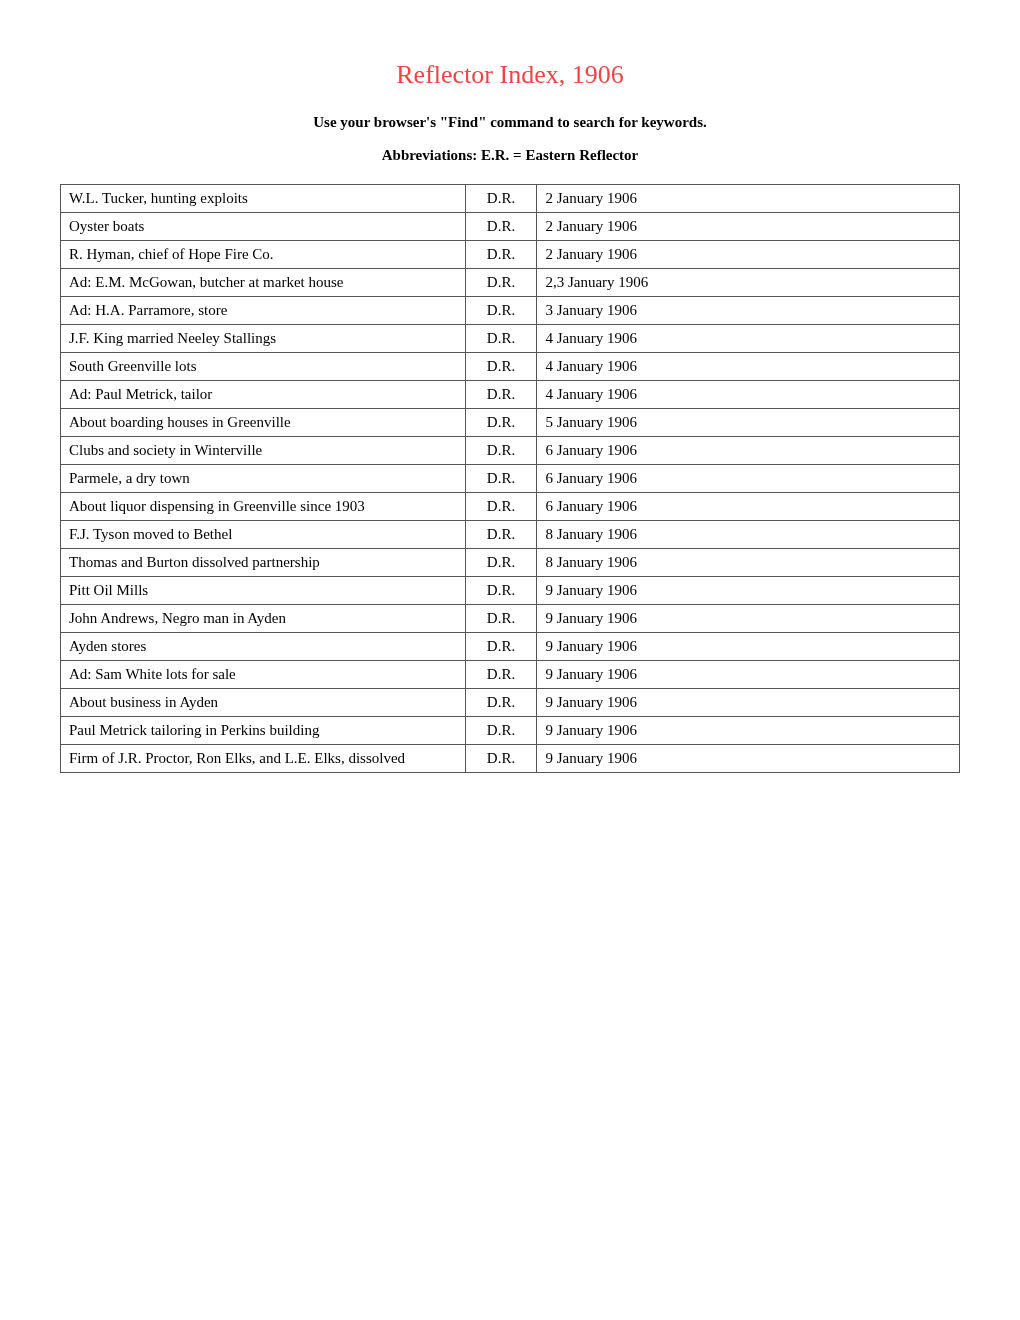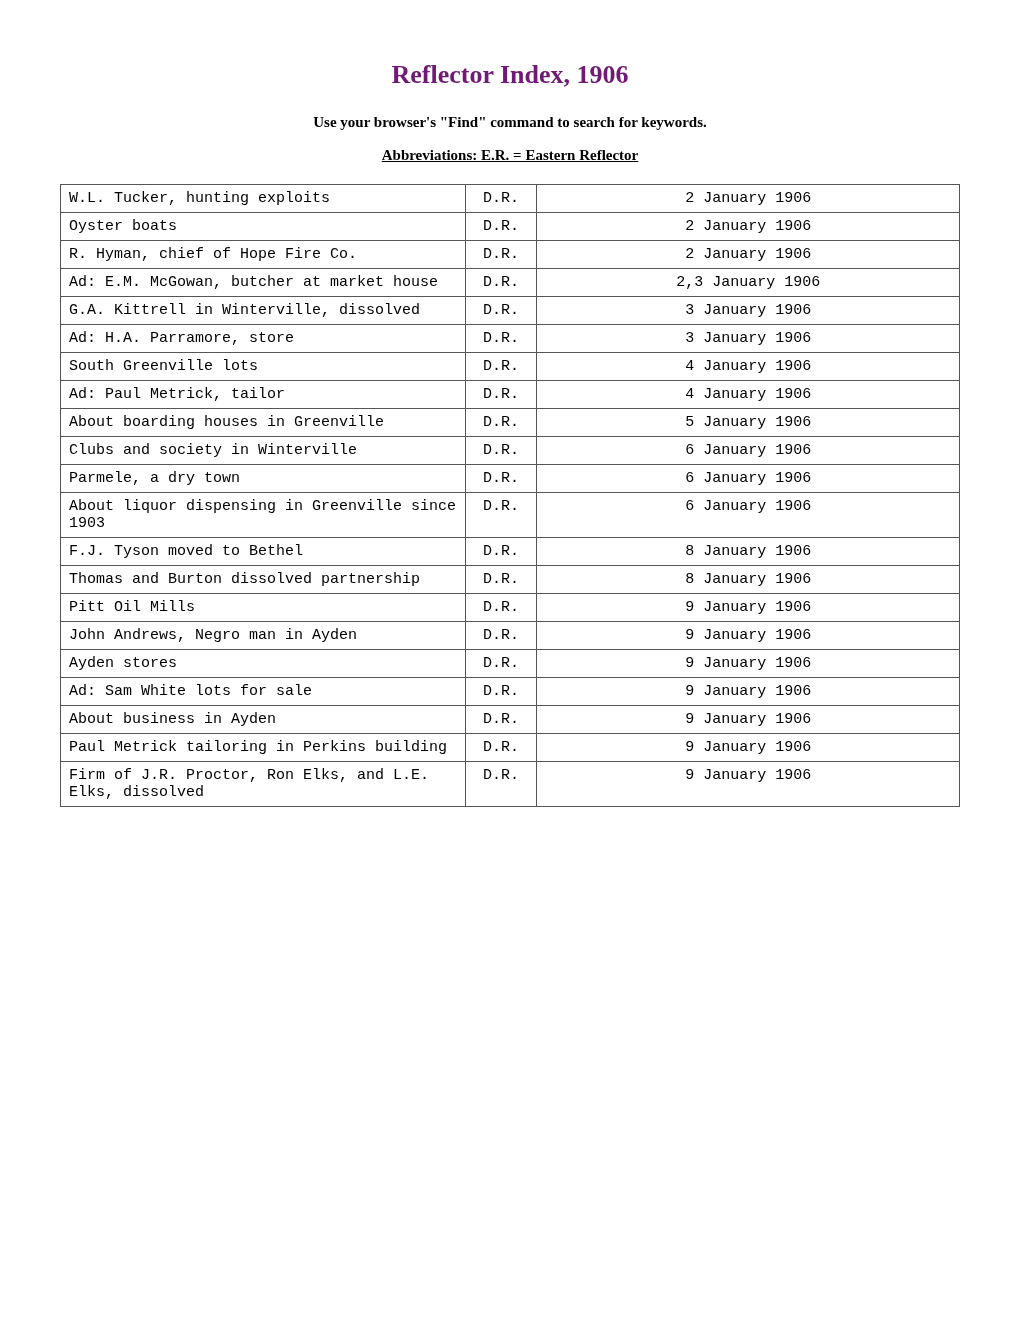--- a/index.html
+++ b/index.html
@@ -13,67 +13,64 @@
       font-family: Times New Roman, Times, serif;
       font-size: 15px;
       color: #000000;
       padding: 40px 60px;
       max-width: 1020px;
       margin: 0 auto;
     }
 
     .page-title {
       text-align: center;
-      color: #701a75;
+      color: #ef4444;
       font-size: 26px;
-      font-weight: bold;
+      font-weight: normal;
       margin-bottom: 24px;
       margin-top: 20px;
     }
 
     .subtitle {
       text-align: center;
       font-weight: bold;
       font-size: 15px;
       margin-bottom: 16px;
     }
 
     .abbreviations {
       text-align: center;
       font-weight: bold;
       font-size: 15px;
       margin-bottom: 20px;
-      text-decoration: underline;
     }
 
     table {
       border-collapse: collapse;
       width: 100%;
       margin-top: 2px;
-      font-family: Liberation Mono, monospace;
     }
 
     td {
       border: 1px solid #555;
       padding: 5px 8px;
       vertical-align: top;
     }
 
     td:nth-child(1) {
       width: 45%;
     }
 
     td:nth-child(2) {
       width: 8%;
       text-align: center;
     }
 
     td:nth-child(3) {
       width: 47%;
-      text-align: center;
     }
   </style>
 </head>
 <body>
 
 <h1 class="page-title">Reflector Index, 1906</h1>
 <p class="subtitle">Use your browser's "Find" command to search for keywords.</p>
 <p class="abbreviations">Abbreviations: E.R. = Eastern Reflector</p>
 
 <table>
@@ -92,28 +89,28 @@
         <td>R. Hyman, chief of Hope Fire Co.</td>
         <td>D.R.</td>
         <td>2 January 1906</td>
       </tr>
       <tr>
         <td>Ad: E.M. McGowan, butcher at market house</td>
         <td>D.R.</td>
         <td>2,3 January 1906</td>
       </tr>
       <tr>
-        <td>G.A. Kittrell in Winterville, dissolved</td>
+        <td>Ad: H.A. Parramore, store</td>
         <td>D.R.</td>
         <td>3 January 1906</td>
       </tr>
       <tr>
-        <td>Ad: H.A. Parramore, store</td>
+        <td>J.F. King married Neeley Stallings</td>
         <td>D.R.</td>
-        <td>3 January 1906</td>
+        <td>4 January 1906</td>
       </tr>
       <tr>
         <td>South Greenville lots</td>
         <td>D.R.</td>
         <td>4 January 1906</td>
       </tr>
       <tr>
         <td>Ad: Paul Metrick, tailor</td>
         <td>D.R.</td>
         <td>4 January 1906</td>

